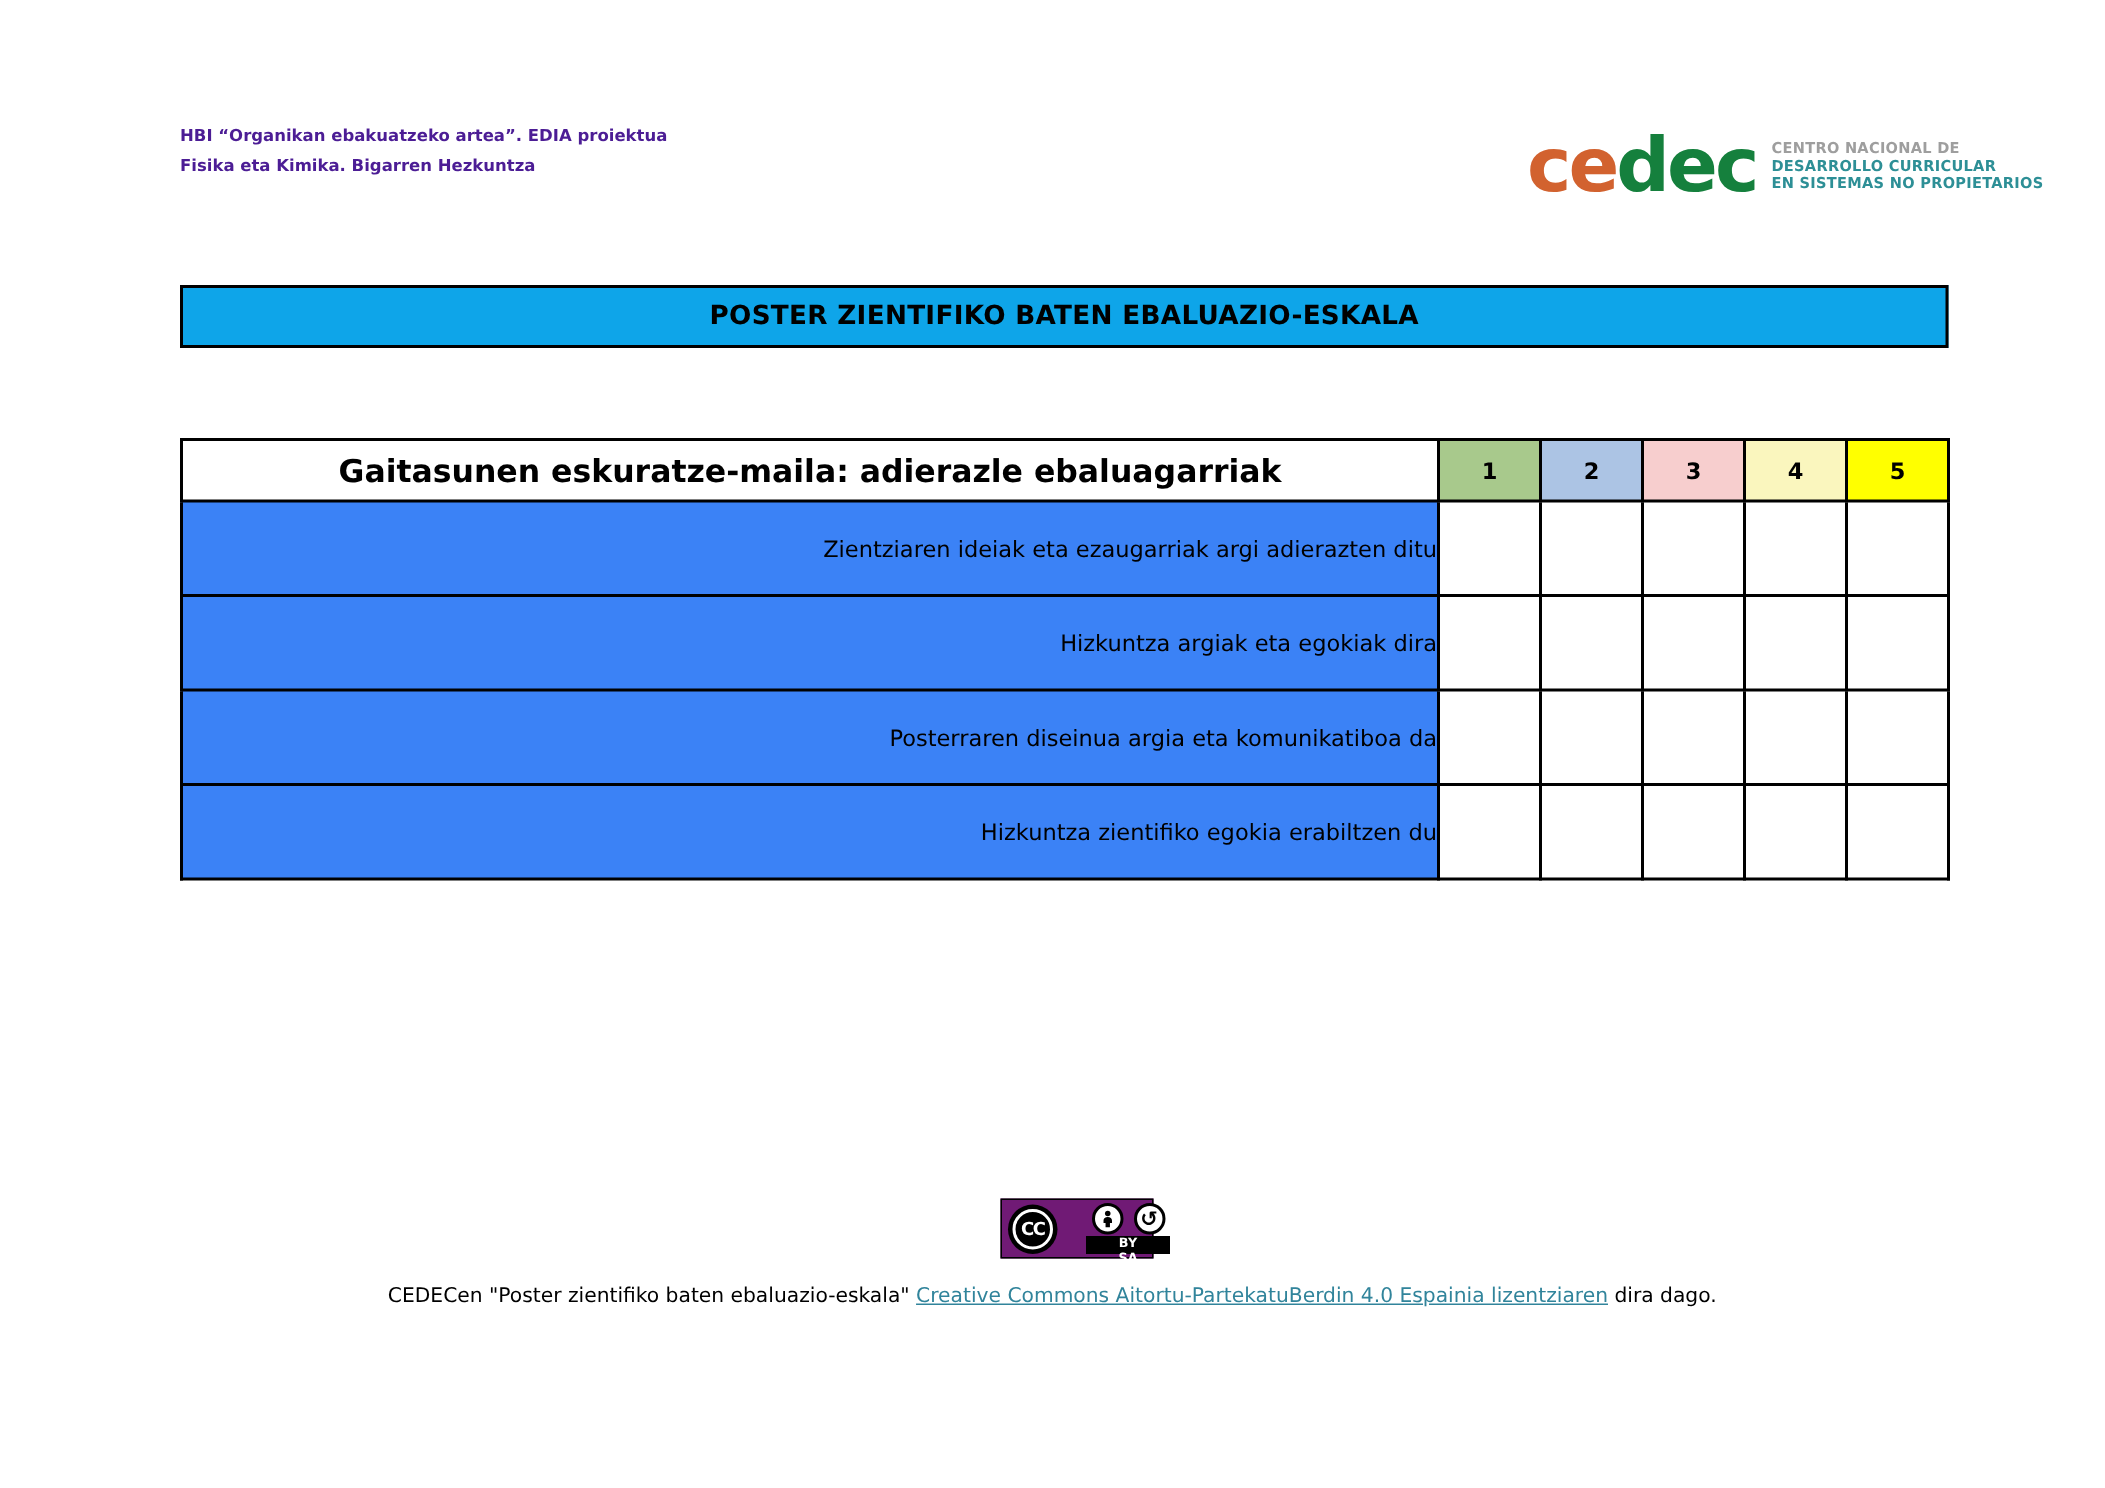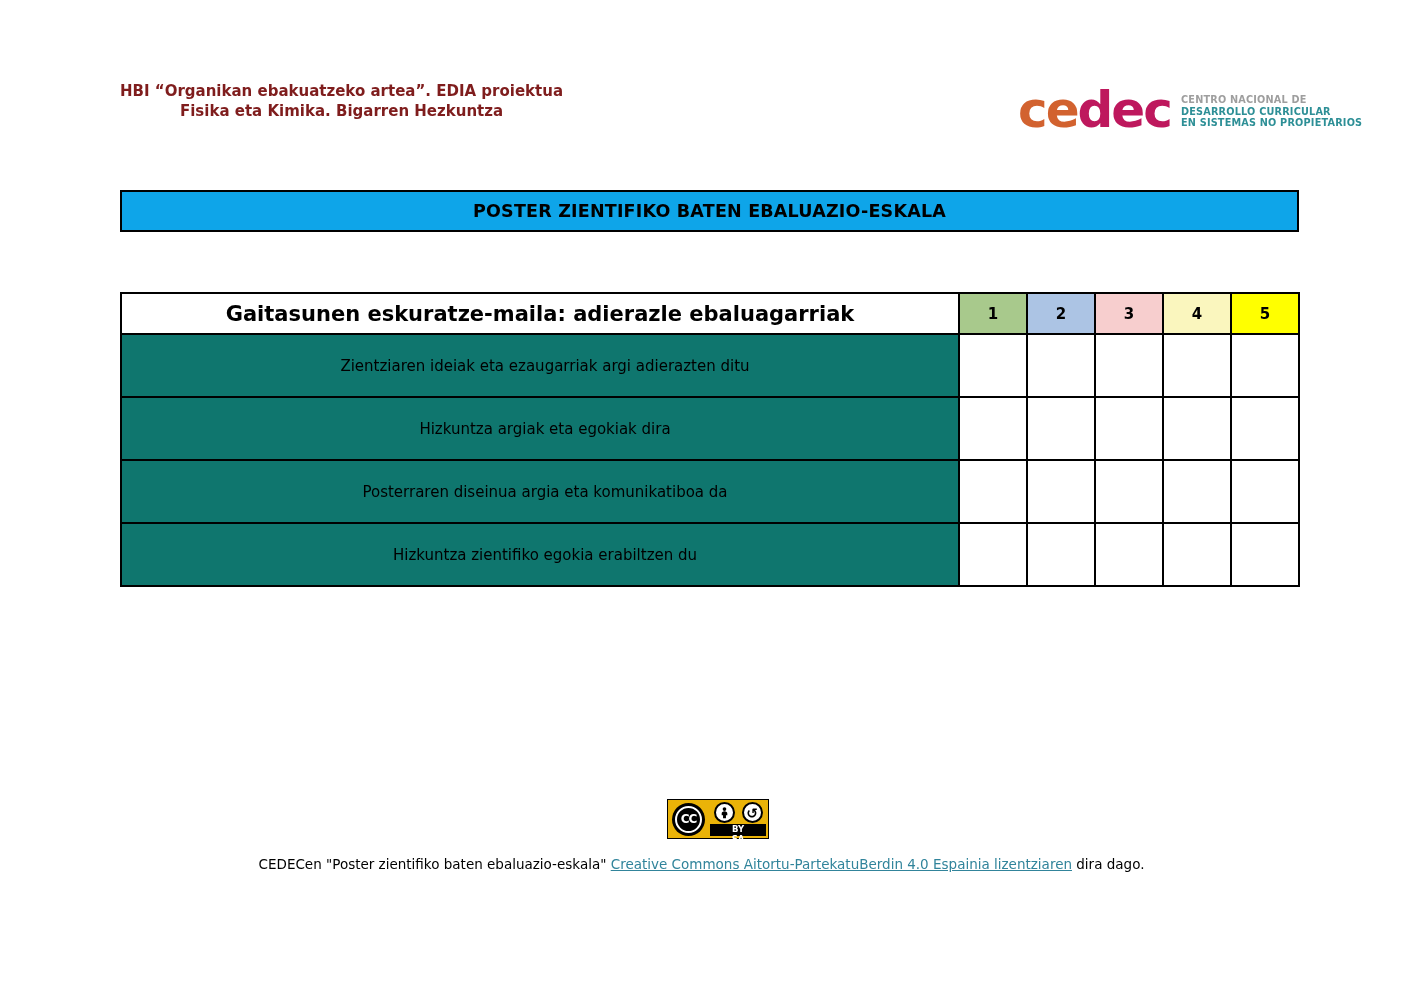--- a/index.html
+++ b/index.html
@@ -3,21 +3,21 @@
 <meta charset="utf-8">
 <style>
   * { margin:0; padding:0; box-sizing:border-box; }
   html,body { background:#fff; }
   .page {
     position:relative; width:1403px; height:992px; background:#ffffff;
     font-family:"DejaVu Sans", sans-serif; color:#000; overflow:hidden;
   }
 
   
-  .doc-header { position:absolute; left:120px; top:81px; font-size:15px; font-weight:bold; line-height:20px; color:#7f1d1d;text-align:center; }
+  .doc-header { position:absolute; left:120px; top:81px; font-size:11px; font-weight:bold; line-height:20px; color:#4c1d95; }
 
   
   .logo { position:absolute; left:1018px; top:84px; display:flex; align-items:flex-start; }
   .wordmark { font-size:50px; font-weight:bold; letter-spacing:-2px; line-height:52px; }
   .tagline { margin-left:10px; margin-top:10px; font-size:10px; font-weight:bold; line-height:11.5px; letter-spacing:0.2px; transform:scaleX(0.97); transform-origin:left top; white-space:nowrap; }
 
   
   .banner {
     position:absolute; left:120px; top:190px; width:1179px; height:42px;
     border:2px solid #000; display:flex; align-items:center; justify-content:center;
@@ -25,21 +25,21 @@
   .banner-title { font-size:17.5px; font-weight:bold; letter-spacing:0.2px; }
 
   
   table.rubric {
     position:absolute; left:120px; top:292px; width:1180px;
     border-collapse:collapse; table-layout:fixed;
   }
   table.rubric th, table.rubric td { border:2px solid #000; }
   th.label-head { background:#fff; font-size:21px; font-weight:bold; text-align:center; height:41px; }
   th.score-head { font-size:15px; font-weight:bold; text-align:center; }
-  td.crit { background:#0f766e; font-size:15px; font-weight:normal; text-align:center; padding-left:10px; height:63px; }
+  td.crit { background:#3b82f6; font-size:15px; font-weight:normal; text-align:right; padding-left:10px; height:63px; }
   td.blank { background:#fff; }
 
   
   .cc-badge {
     position:absolute; left:667px; top:799px; width:102px; height:40px;
     background:#A2A39B; border:1px solid #000;
     display:flex; align-items:center; padding:2px 4px;
   }
   .cc-disc { width:33px; height:33px; border-radius:50%; background:#000; display:flex; align-items:center; justify-content:center; flex:0 0 auto; }
   .cc-disc-inner { width:27px; height:27px; border-radius:50%; border:2px solid #fff; display:flex; align-items:center; justify-content:center; color:#fff; font-size:12px; font-weight:bold; letter-spacing:-1px; }
@@ -58,21 +58,21 @@
 <body>
 
 <div class="page">
 
   <div class="doc-header">
     <div>HBI “Organikan ebakuatzeko artea”. EDIA proiektua</div>
     <div>Fisika eta Kimika. Bigarren Hezkuntza</div>
   </div>
 
   <div class="logo">
-    <div class="wordmark"><span style="color: rgb(210, 98, 47);">ce</span><span style="color: #be185d;">dec</span></div>
+    <div class="wordmark"><span style="color: rgb(210, 98, 47);">ce</span><span style="color: #15803d;">dec</span></div>
     <div class="tagline">
       <div style="color: rgb(158, 158, 158);">CENTRO NACIONAL DE</div>
       <div style="color: rgb(45, 143, 150);">DESARROLLO CURRICULAR</div>
       <div style="color: rgb(45, 143, 150);">EN SISTEMAS NO PROPIETARIOS</div>
     </div>
   </div>
 
   <div class="banner" style="background-color: #0ea5e9;">
     <div class="banner-title">POSTER ZIENTIFIKO BATEN EBALUAZIO-ESKALA</div>
   </div>
@@ -125,21 +125,21 @@
         <td class="crit">Hizkuntza zientifiko egokia erabiltzen du</td>
         <td class="blank"></td>
           <td class="blank"></td>
           <td class="blank"></td>
           <td class="blank"></td>
           <td class="blank"></td>
       </tr>
     </tbody>
   </table>
 
-  <div class="cc-badge" style="background-color: #eab308;">
+  <div class="cc-badge" style="background-color: #701a75; gap: 14px;">
     <div class="cc-disc">
       <div class="cc-disc-inner">CC</div>
     </div>
     <div class="cc-right">
       <div class="cc-icons">
         <div class="cc-circle">
           <svg width="13" height="13" viewBox="0 0 24 24" fill="#000">
             <circle cx="12" cy="5.6" r="3.4"></circle>
             <path d="M12 9.8c-3.1 0-5.2 1.7-5.2 4.2v3.2h2.5v5.2h5.4v-5.2h2.5V14c0-2.5-2.1-4.2-5.2-4.2z"></path>
           </svg>

